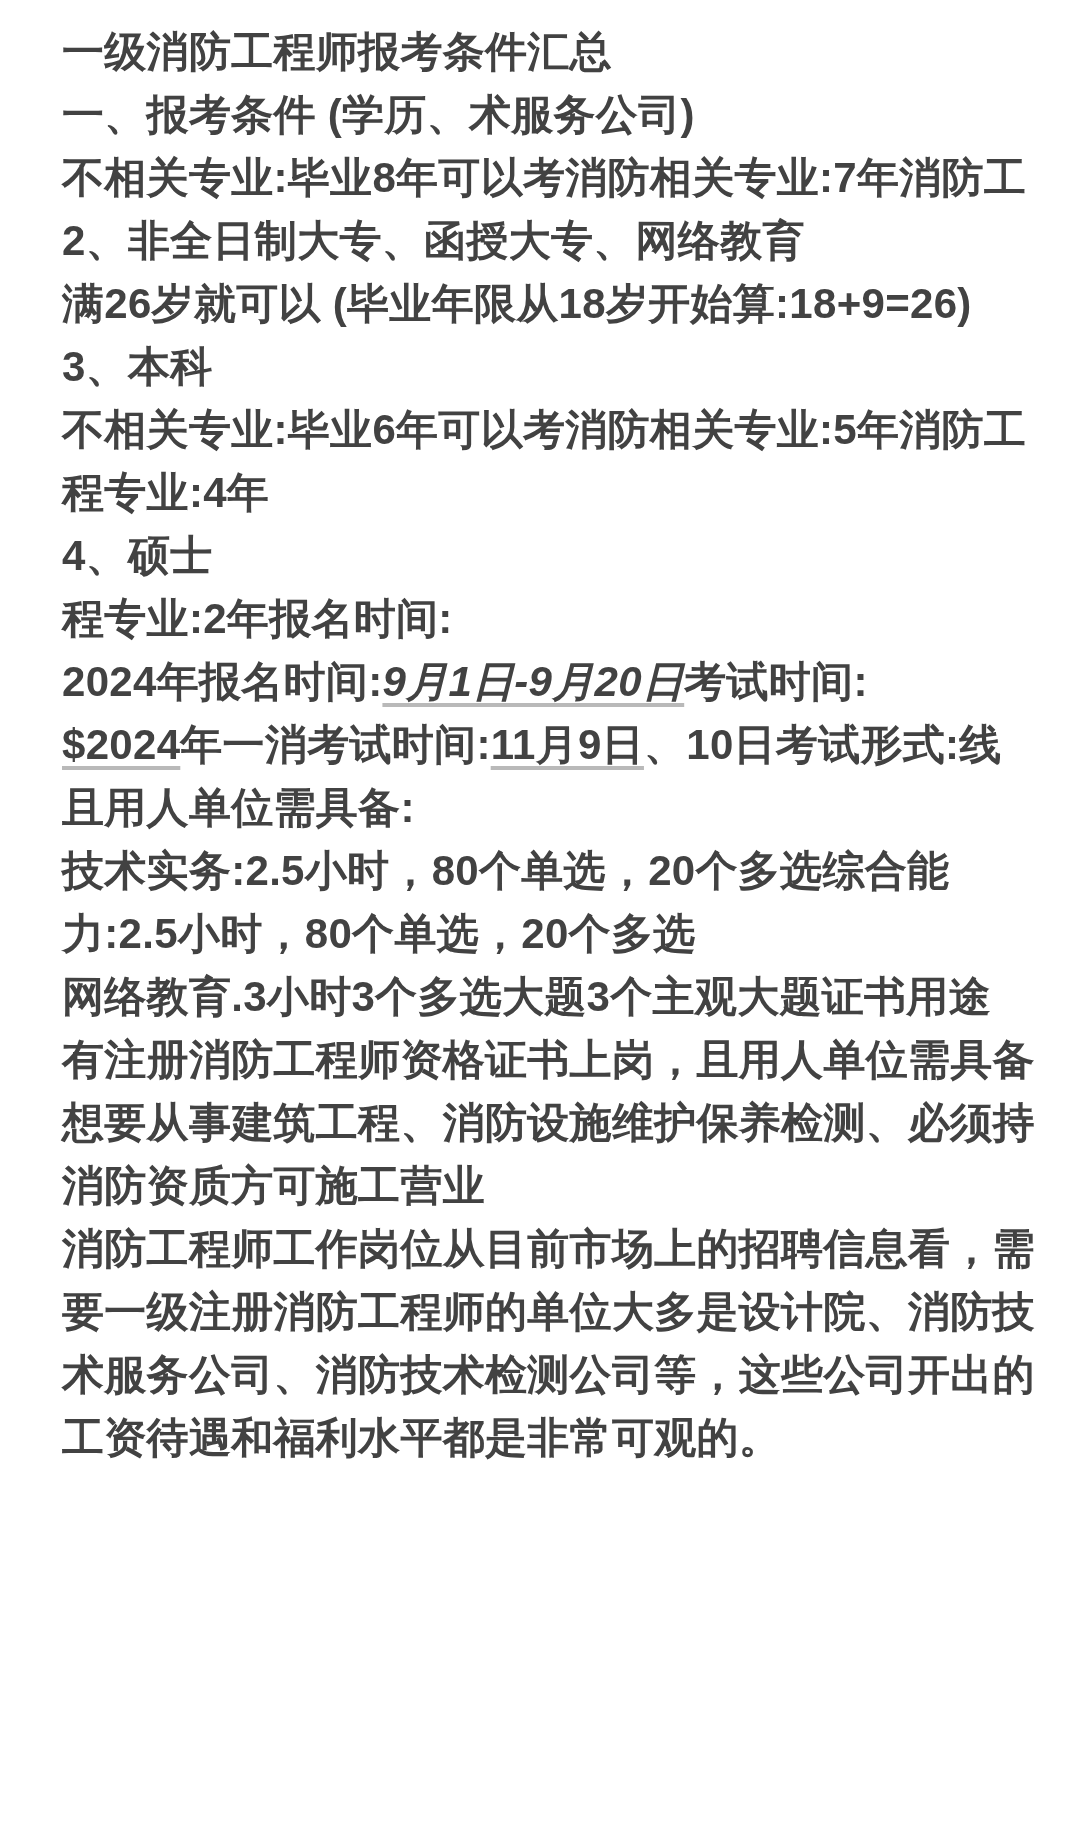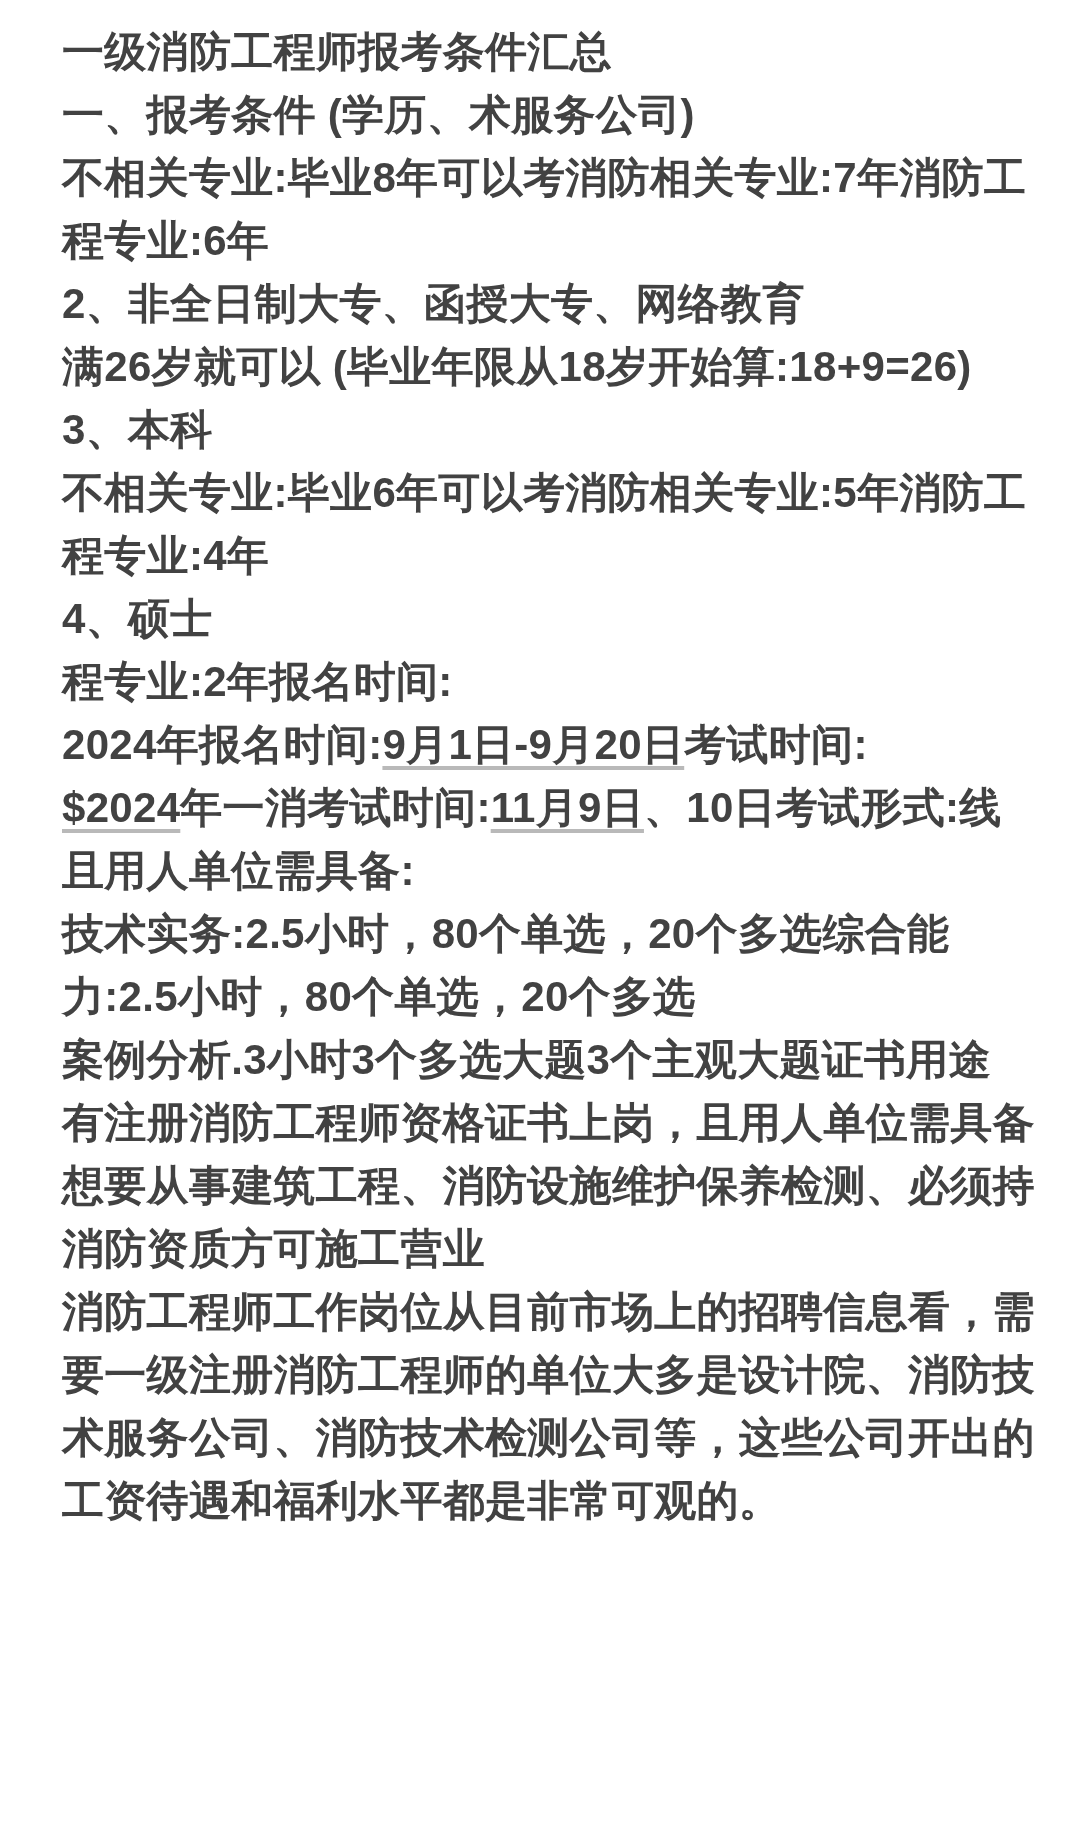--- a/index.html
+++ b/index.html
@@ -43,34 +43,33 @@
   }
 </style>
 </head>
 <body>
 
 <div class="page">
   <div class="doc" style="color: rgb(66, 66, 66);">
       <div class="line"><span>一级消防工程师报考条件汇总</span></div>
       <div class="line"><span>一、报考条件 (学历、术服务公司)</span></div>
       <div class="line"><span>不相关专业:毕业8年可以考消防相关专业:7年消防工</span></div>
-      <div class="line"><span>程专业:6年</span></div>
       <div class="line"><span>2、非全日制大专、函授大专、网络教育</span></div>
       <div class="line"><span>满26岁就可以 (毕业年限从18岁开始算:18+9=26)</span></div>
       <div class="line"><span>3、本科</span></div>
       <div class="line"><span>不相关专业:毕业6年可以考消防相关专业:5年消防工</span></div>
       <div class="line"><span>程专业:4年</span></div>
       <div class="line"><span>4、硕士</span></div>
       <div class="line"><span>程专业:2年报名时间:</span></div>
-      <div class="line"><span>2024年报名时间:</span><span class="u" style="text-decoration-color: rgb(185, 185, 185);">9月1日-9月20日</span><span>考试时间:</span></div>
+      <div class="line"><span>2024年报名时间:</span><span class="u" style="text-decoration-color: rgb(185, 185, 185); font-style: italic;">9月1日-9月20日</span><span>考试时间:</span></div>
       <div class="line"><span class="u" style="text-decoration-color: rgb(185, 185, 185);">$2024</span><span>年一消考试时间:</span><span class="u" style="text-decoration-color: rgb(185, 185, 185);">11月9日</span><span>、10日考试形式:线</span></div>
       <div class="line"><span>且用人单位需具备:</span></div>
       <div class="line"><span>技术实务:2.5小时，80个单选，20个多选综合能</span></div>
       <div class="line"><span>力:2.5小时，80个单选，20个多选</span></div>
-      <div class="line"><span>案例分析.3小时3个多选大题3个主观大题证书用途</span></div>
+      <div class="line"><span>网络教育.3小时3个多选大题3个主观大题证书用途</span></div>
       <div class="line"><span>有注册消防工程师资格证书上岗，且用人单位需具备</span></div>
       <div class="line"><span>想要从事建筑工程、消防设施维护保养检测、必须持</span></div>
       <div class="line"><span>消防资质方可施工营业</span></div>
       <div class="line"><span>消防工程师工作岗位从目前市场上的招聘信息看，需</span></div>
       <div class="line"><span>要一级注册消防工程师的单位大多是设计院、消防技</span></div>
       <div class="line"><span>术服务公司、消防技术检测公司等，这些公司开出的</span></div>
       <div class="line"><span>工资待遇和福利水平都是非常可观的。</span></div>
     </div>
 </div>
 

